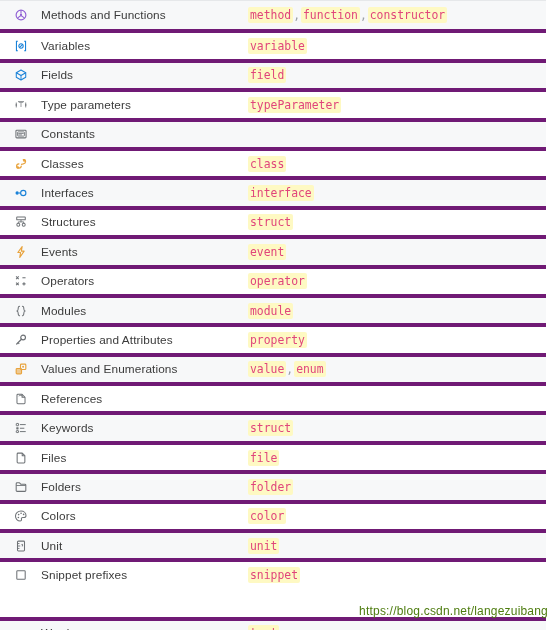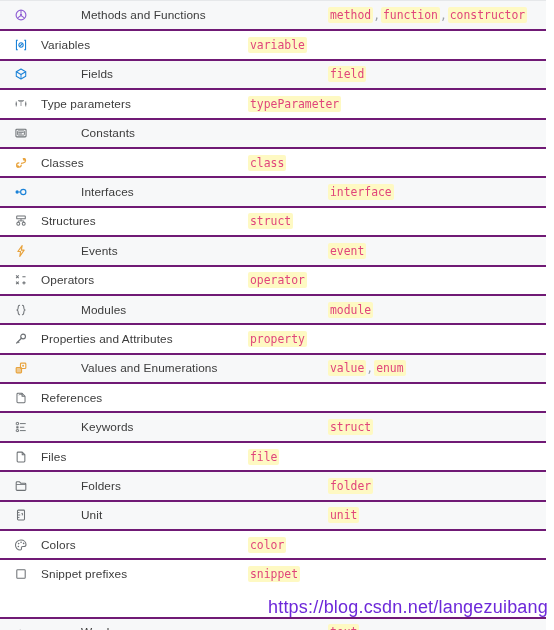--- a/index.html
+++ b/index.html
@@ -21,27 +21,26 @@
     top: 0;
     width: 546px;
     background: #ffffff;
   }
 
   .row {
     display: flex;
     align-items: center;
     height: 29.4px;
     box-sizing: border-box;
-    border-top: 2px solid #701a75;
+    border-top: 4px solid #701a75;
     background: #ffffff;
     padding-left: 0;
   }
   .row.alt {
     background: #f7f8f9;
-    gap: 40px;
   }
   .row:first-child {
     border-top: 1px solid #e6e8ea;
   }
   .row.last {
     border-bottom: 1px solid #eceef0;
     margin-top: 29px;
   }
 
   .cell-icon {
@@ -87,22 +86,22 @@
     font-size: 11.4px;
     color: #9aa0a6;
     display: inline-block;
     padding: 0 1px 0 0;
   }
 
   .watermark {
     position: absolute;
     right: 6px;
     bottom: 12px;
-    font-size: 18px;
-    color: #6d28d9;
+    font-size: 12px;
+    color: #4d7c0f;
     font-family: "Liberation Sans", sans-serif;
     letter-spacing: 0.2px;
     pointer-events: none;
     user-select: none;
   }
 </style>
 </head>
 <body>
 
 <div class="table-wrap">
@@ -285,44 +284,44 @@
     <div class="row alt">
       <div class="cell-icon">
         <svg width="14" height="14" viewBox="0 0 16 16">
           <path d="M2.5 4.2a1 1 0 0 1 1-1h2.8l1.4 1.6h4.8a1 1 0 0 1 1 1v6.2a1 1 0 0 1-1 1H3.5a1 1 0 0 1-1-1z" fill="none" stroke="#6e7276" stroke-width="1.2" stroke-linejoin="round"></path>
           <path d="M2.5 6.3h11" stroke="#6e7276" stroke-width="1"></path>
         </svg>
       </div>
       <div class="cell-label">Folders</div>
       <div class="cell-code"><code class="code-tok">folder</code></div>
     </div>
-    <div class="row alt">
-      <div class="cell-icon">
-        <svg width="14" height="14" viewBox="0 0 16 16">
-          <rect x="4" y="2.4" width="8" height="11.2" rx="1" fill="none" stroke="#6e7276" stroke-width="1.2"></rect>
-          <path d="M4 5.2h2.2M4 8h3.1M4 10.8h2.2" stroke="#6e7276" stroke-width="1.05"></path>
-          <path d="M10.2 6.2h-1.3l1.2 1.7h-1.2" fill="none" stroke="#6e7276" stroke-width="1"></path>
-        </svg>
-      </div>
-      <div class="cell-label">Unit</div>
-      <div class="cell-code"><code class="code-tok">unit</code></div>
-    </div>
     <div class="row">
       <div class="cell-icon">
         <svg width="14" height="14" viewBox="0 0 16 16">
           <path d="M8 2.3c3.2 0 5.7 2.2 5.7 5 0 1.6-1.3 2.4-2.5 2.4h-1.2c-1 0-1.6.6-1.6 1.4 0 .5.2.8.2 1.2 0 .8-.7 1.4-1.5 1.4-3.1 0-5.4-2.5-5.4-5.7S4.8 2.3 8 2.3z" fill="none" stroke="#6e7276" stroke-width="1.2" stroke-linejoin="round"></path>
           <circle cx="5.3" cy="6.4" r="0.95" fill="#6e7276"></circle>
           <circle cx="8.1" cy="4.9" r="0.95" fill="#6e7276"></circle>
           <circle cx="11" cy="6.2" r="0.95" fill="#6e7276"></circle>
           <circle cx="5" cy="9.7" r="0.95" fill="#6e7276"></circle>
         </svg>
       </div>
       <div class="cell-label">Colors</div>
       <div class="cell-code"><code class="code-tok">color</code></div>
     </div>
+    <div class="row alt">
+      <div class="cell-icon">
+        <svg width="14" height="14" viewBox="0 0 16 16">
+          <rect x="4" y="2.4" width="8" height="11.2" rx="1" fill="none" stroke="#6e7276" stroke-width="1.2"></rect>
+          <path d="M4 5.2h2.2M4 8h3.1M4 10.8h2.2" stroke="#6e7276" stroke-width="1.05"></path>
+          <path d="M10.2 6.2h-1.3l1.2 1.7h-1.2" fill="none" stroke="#6e7276" stroke-width="1"></path>
+        </svg>
+      </div>
+      <div class="cell-label">Unit</div>
+      <div class="cell-code"><code class="code-tok">unit</code></div>
+    </div>
     <div class="row">
       <div class="cell-icon">
         <svg width="14" height="14" viewBox="0 0 16 16">
           <rect x="3.2" y="3.2" width="9.6" height="9.6" rx="0.8" fill="none" stroke="#6e7276" stroke-width="1.2"></rect>
         </svg>
       </div>
       <div class="cell-label">Snippet prefixes</div>
       <div class="cell-code"><code class="code-tok">snippet</code></div>
     </div>
     <div class="row alt last">

